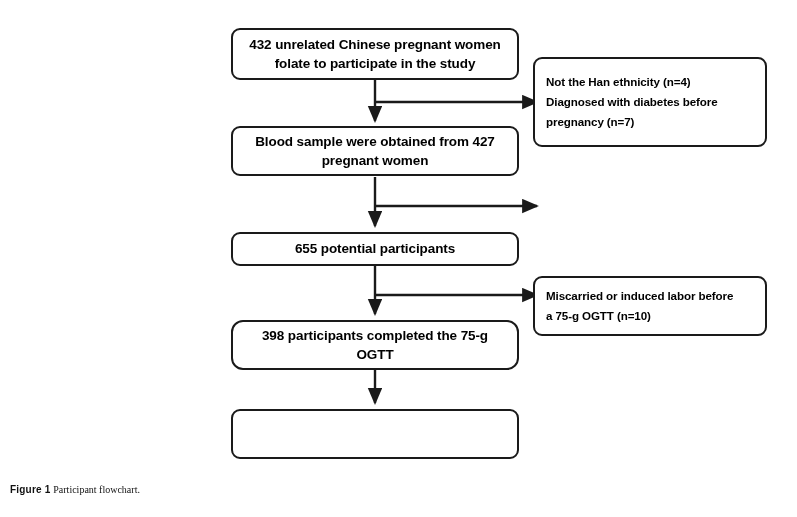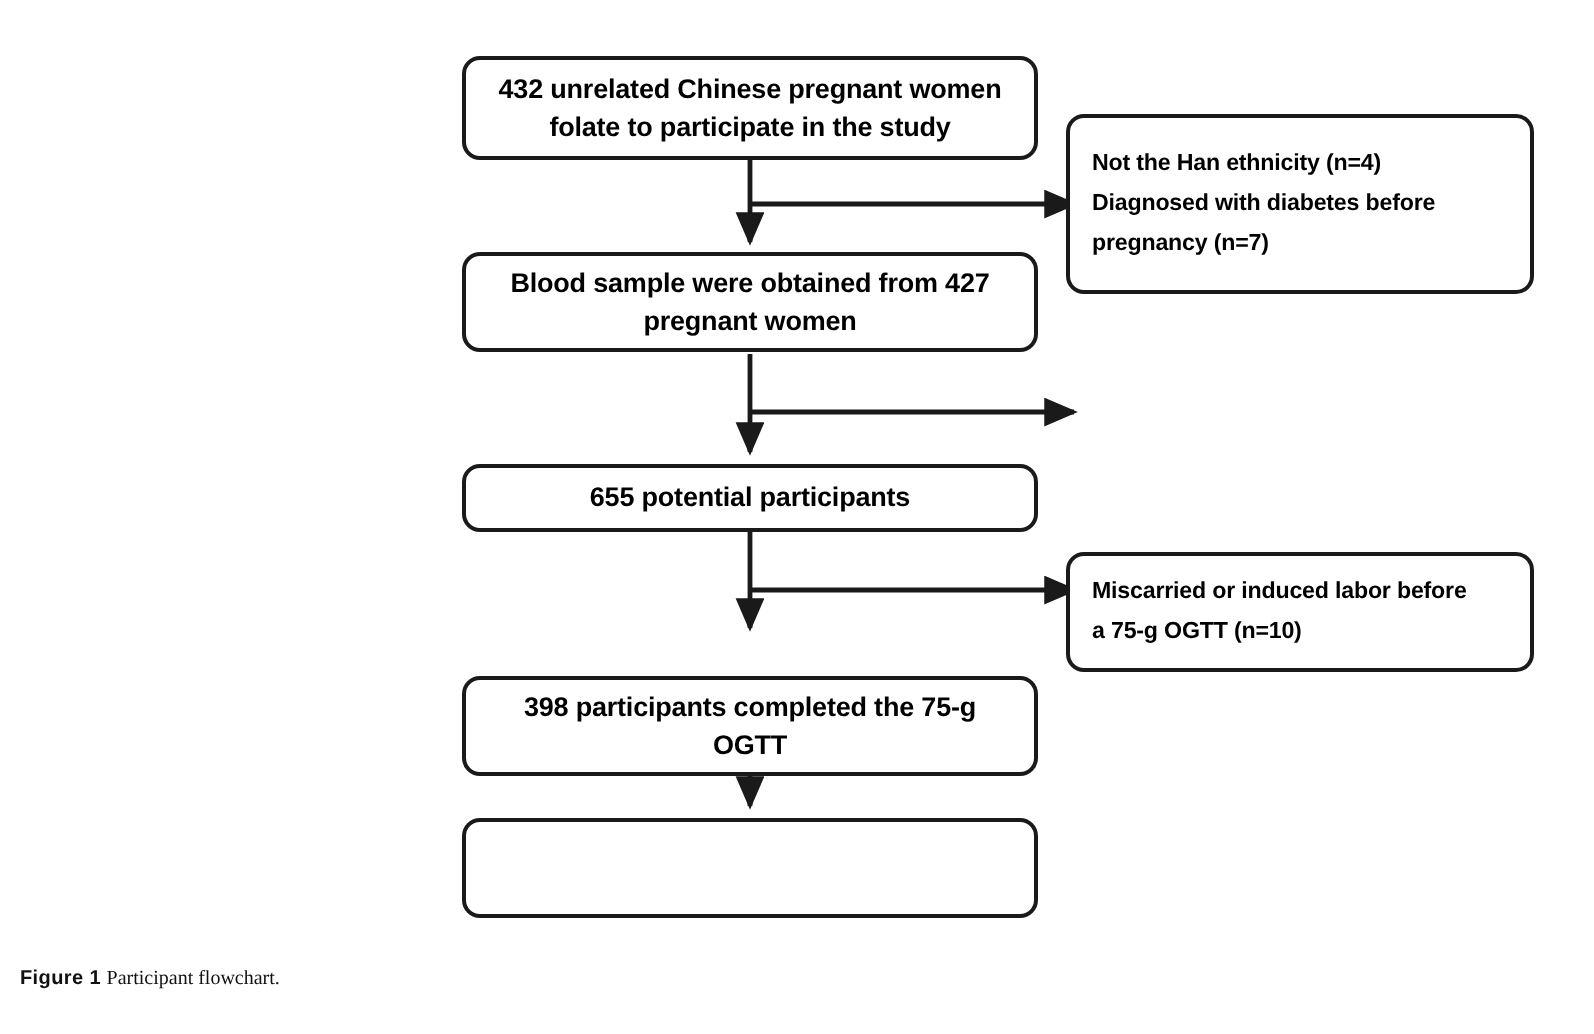--- a/index.html
+++ b/index.html
@@ -50,21 +50,21 @@
     width: 288px;
     font-size: 13.5px;
     text-align: center;
     padding: 4px 10px;
   }
   .main-node .txt { text-align: center; }
 
   #node-enrolled   { top: 28px;  height: 52px; }
   #node-blood      { top: 116px; height: 50px; margin-top: 10px; }
   #node-potential  { top: 232px; height: 34px; }
-  #node-ogtt       { top: 338px; height: 50px; }
+  #node-ogtt       { top: 320px; height: 50px; border-radius: 12px; }
   #node-final      { top: 409px; height: 50px; }
 
   
   .side-node {
     left: 533px;
     width: 234px;
     font-size: 11.6px;
     text-align: left;
     justify-content: flex-start;
     padding: 6px 11px;

